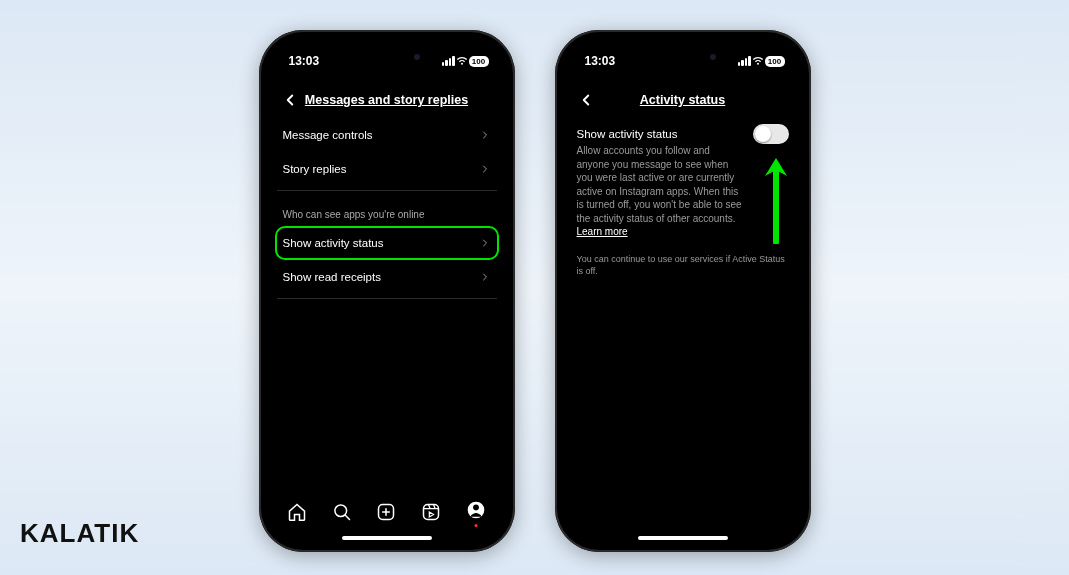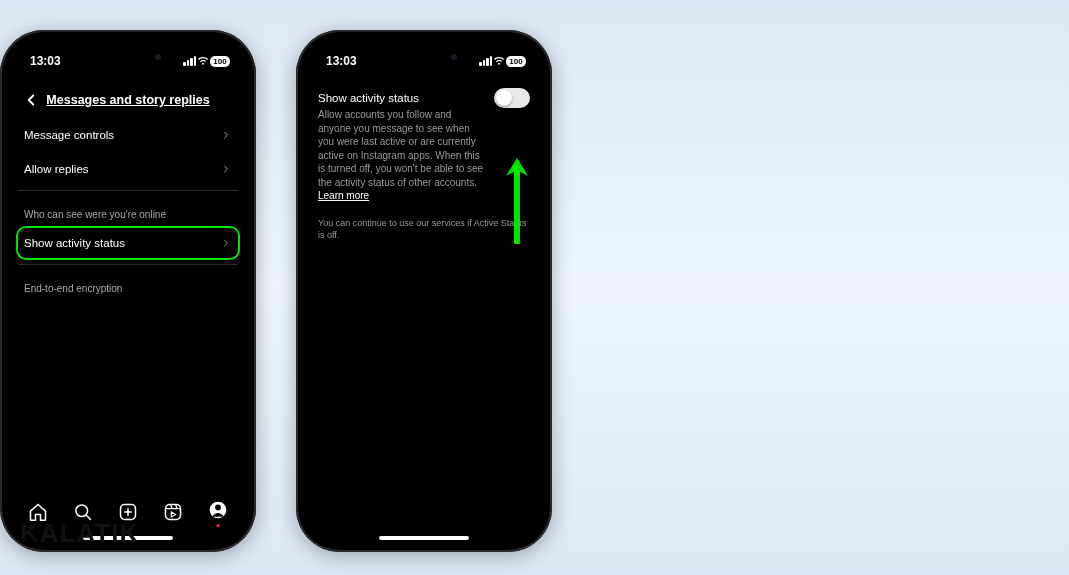--- a/index.html
+++ b/index.html
@@ -4,21 +4,21 @@
   <style>
     * { margin: 0; padding: 0; box-sizing: border-box; }
     body {
       width: 1069px;
       height: 575px;
       background: linear-gradient(180deg, #dce8f5 0%, #eef4fa 50%, #dce8f5 100%);
       font-family: -apple-system, BlinkMacSystemFont, "Segoe UI", Helvetica, Arial, sans-serif;
       position: relative;
       overflow: hidden;
     }
-    .phones { display: flex; gap: 40px; padding-top: 30px; }
+    .phones { display: flex; justify-content: center; gap: 40px; padding-top: 30px; }
     .phone {
       width: 256px;
       height: 522px;
       background: #000;
       border-radius: 44px;
       padding: 8px;
       box-shadow: 0 4px 20px rgba(0,0,0,0.3), inset 0 0 0 2px #2a2a2a;
       position: relative;
     }
     .screen {
@@ -159,35 +159,40 @@
         <span>Messages and story replies</span>
       </div>
       <div class="content">
         <div class="list-item">
           <span>Message controls</span>
           <svg class="chevron-right" viewBox="0 0 24 24">
               <path d="M9 18l6-6-6-6" stroke="#fff" stroke-width="2" fill="none" stroke-linecap="round"></path>
             </svg>
         </div>
         <div class="list-item">
-          <span>Allow replies</span>
+          <span>Story replies</span>
           <svg class="chevron-right" viewBox="0 0 24 24">
               <path d="M9 18l6-6-6-6" stroke="#fff" stroke-width="2" fill="none" stroke-linecap="round"></path>
             </svg>
         </div>
         <div class="divider"></div>
-        <div class="section-label">Who can see were you're online</div>
+        <div class="section-label">Who can see apps you're online</div>
         <div class="list-item highlighted">
           <span>Show activity status</span>
           <svg class="chevron-right" viewBox="0 0 24 24">
               <path d="M9 18l6-6-6-6" stroke="#fff" stroke-width="2" fill="none" stroke-linecap="round"></path>
             </svg>
         </div>
+        <div class="list-item">
+          <span>Show read receipts</span>
+          <svg class="chevron-right" viewBox="0 0 24 24">
+              <path d="M9 18l6-6-6-6" stroke="#fff" stroke-width="2" fill="none" stroke-linecap="round"></path>
+            </svg>
+        </div>
         <div class="divider"></div>
-        <div class="section-label">End-to-end encryption</div>
       </div>
       <div class="bottom-nav">
         <svg class="nav-icon" viewBox="0 0 24 24">
             <path d="M3 11l9-8 9 8v10a1 1 0 01-1 1h-5v-7h-6v7H4a1 1 0 01-1-1V11z" stroke="#fff" stroke-width="1.8" fill="none"></path>
           </svg>
         <svg class="nav-icon" viewBox="0 0 24 24">
             <circle cx="10.5" cy="10.5" r="7" stroke="#fff" stroke-width="1.8" fill="none"></circle>
             <path d="M16 16l5 5" stroke="#fff" stroke-width="1.8" stroke-linecap="round"></path>
           </svg>
         <svg class="nav-icon" viewBox="0 0 24 24">
@@ -222,20 +227,26 @@
               <span></span>
               <span></span>
               <span></span>
               <span></span>
             </div>
           <svg class="wifi-icon" viewBox="0 0 16 12">
               <path d="M8 10.5a1.2 1.2 0 100-2.4 1.2 1.2 0 000 2.4zM4.3 6.2a5.2 5.2 0 017.4 0l-1.2 1.2a3.5 3.5 0 00-5 0L4.3 6.2zM1.8 3.7a8.7 8.7 0 0112.4 0l-1.2 1.2a7 7 0 00-10 0L1.8 3.7z" fill="#fff"></path>
             </svg>
           <span class="battery">100</span>
         </div>
+      </div>
+      <div class="nav-header">
+        <svg class="back-chevron" viewBox="0 0 24 24">
+            <path d="M15 18l-6-6 6-6" stroke="#fff" stroke-width="2.5" fill="none" stroke-linecap="round" stroke-linejoin="round"></path>
+          </svg>
+        <span>Activity status</span>
       </div>
       <div class="content">
         <div class="detail-row">
           <div class="detail-text">
             <div class="detail-title">Show activity status</div>
             <div class="detail-desc">
               <span>Allow accounts you follow and anyone you message to see when you were last active or are currently active on Instagram apps. When this is turned off, you won't be able to see the activity status of other accounts.</span>
               <span class="learn-more">Learn more</span>
             </div>
           </div>

